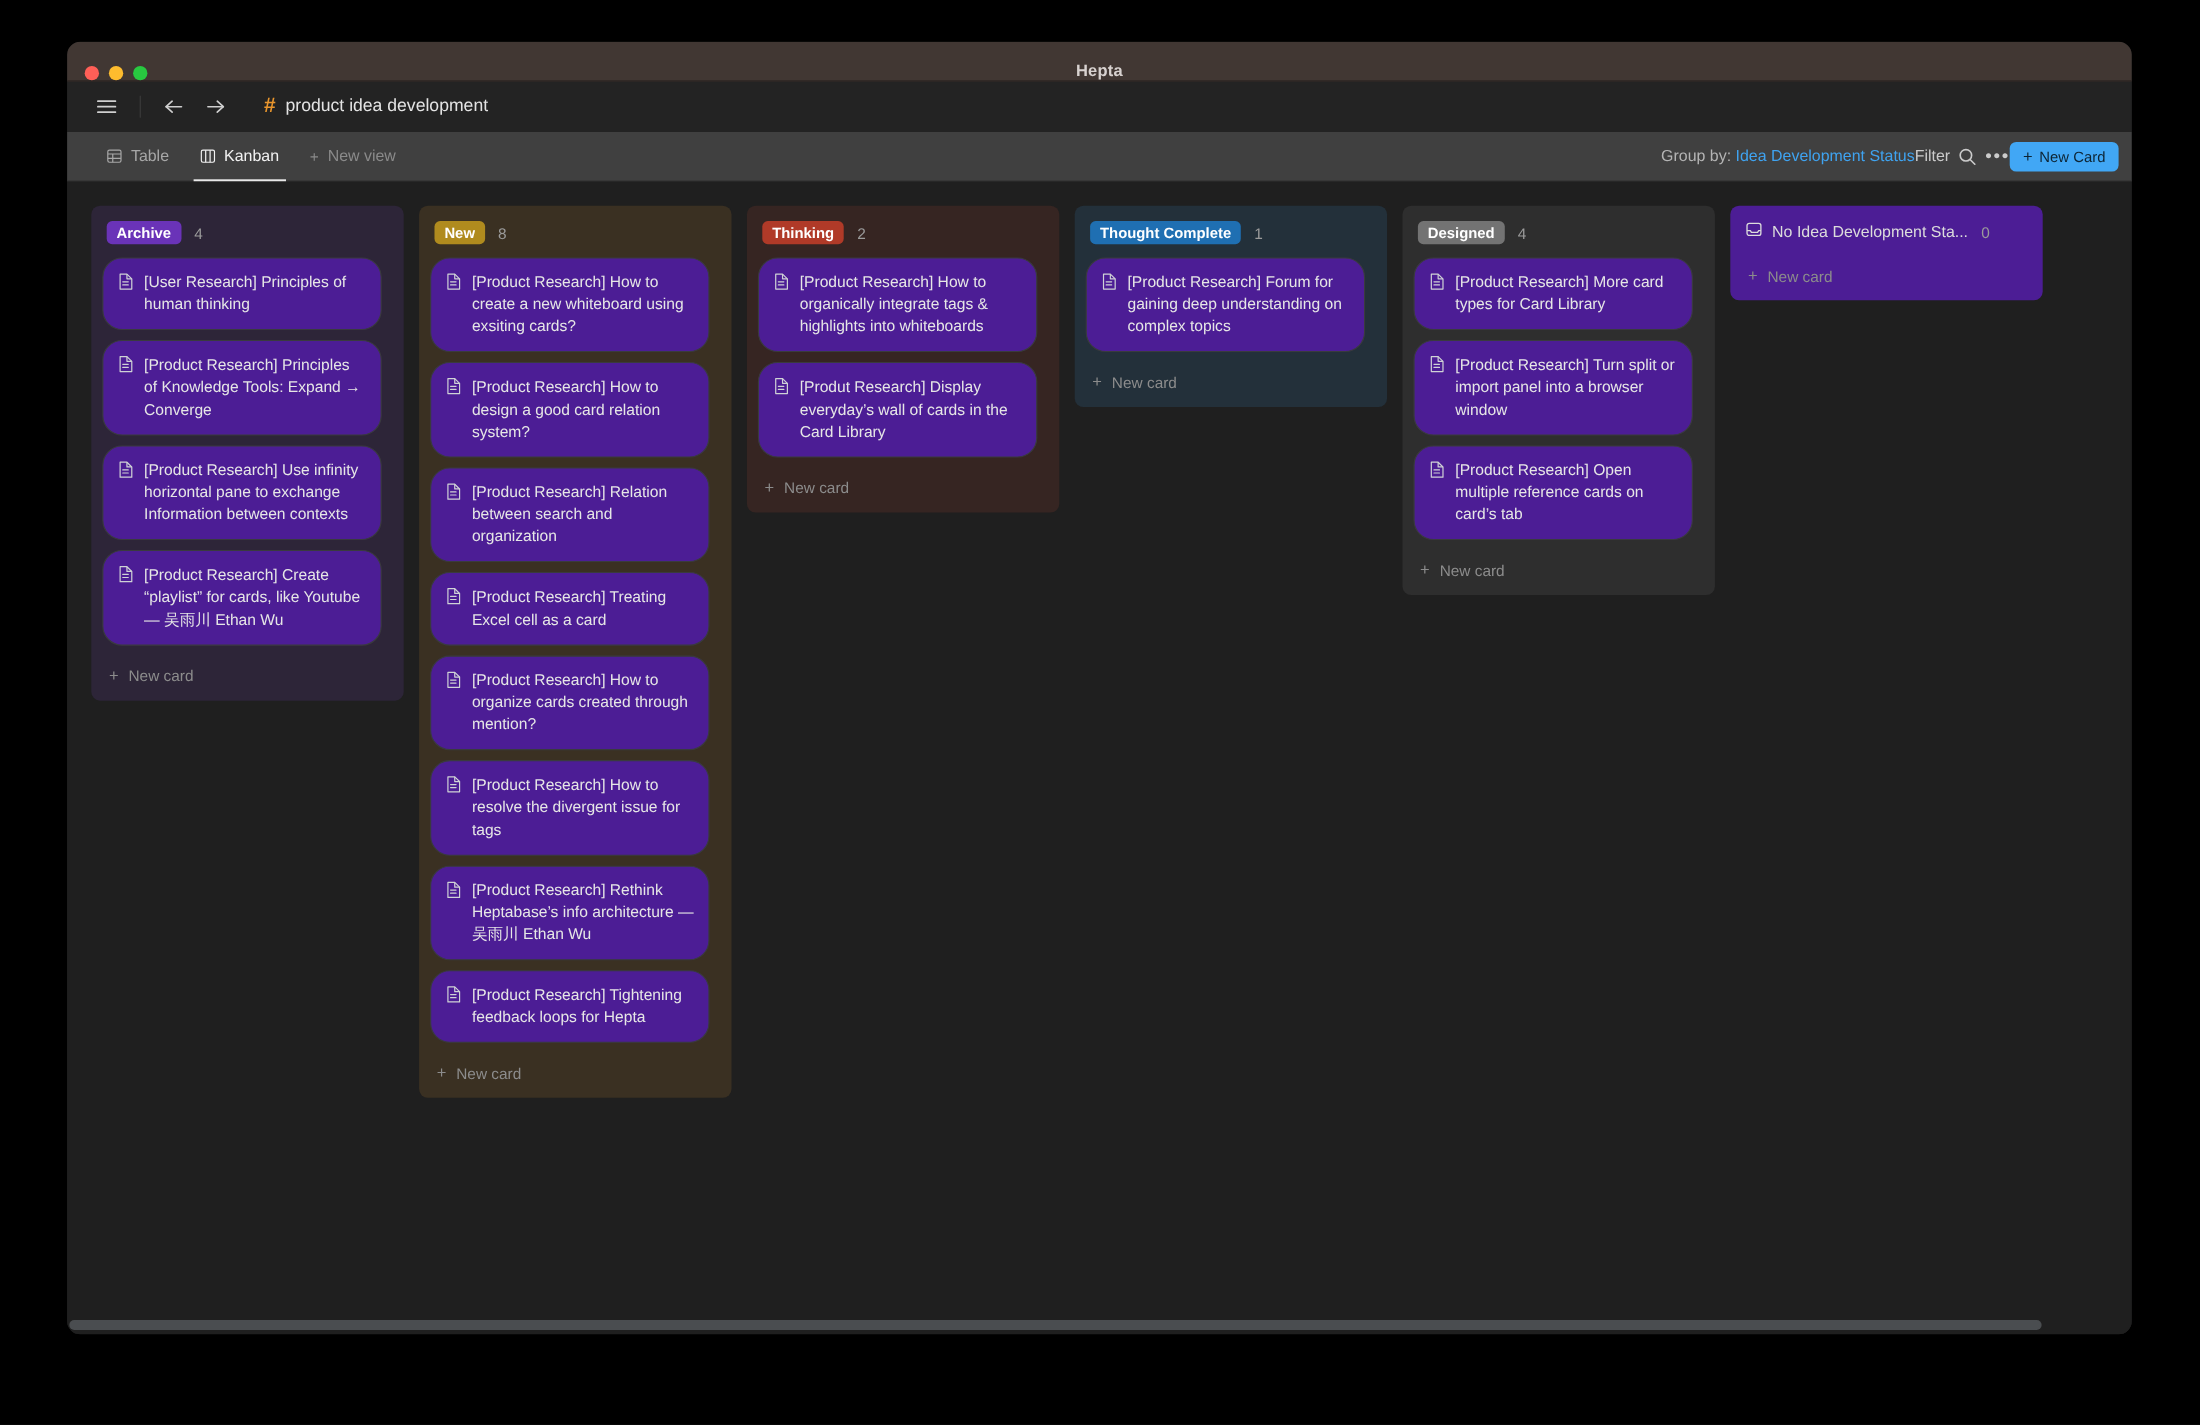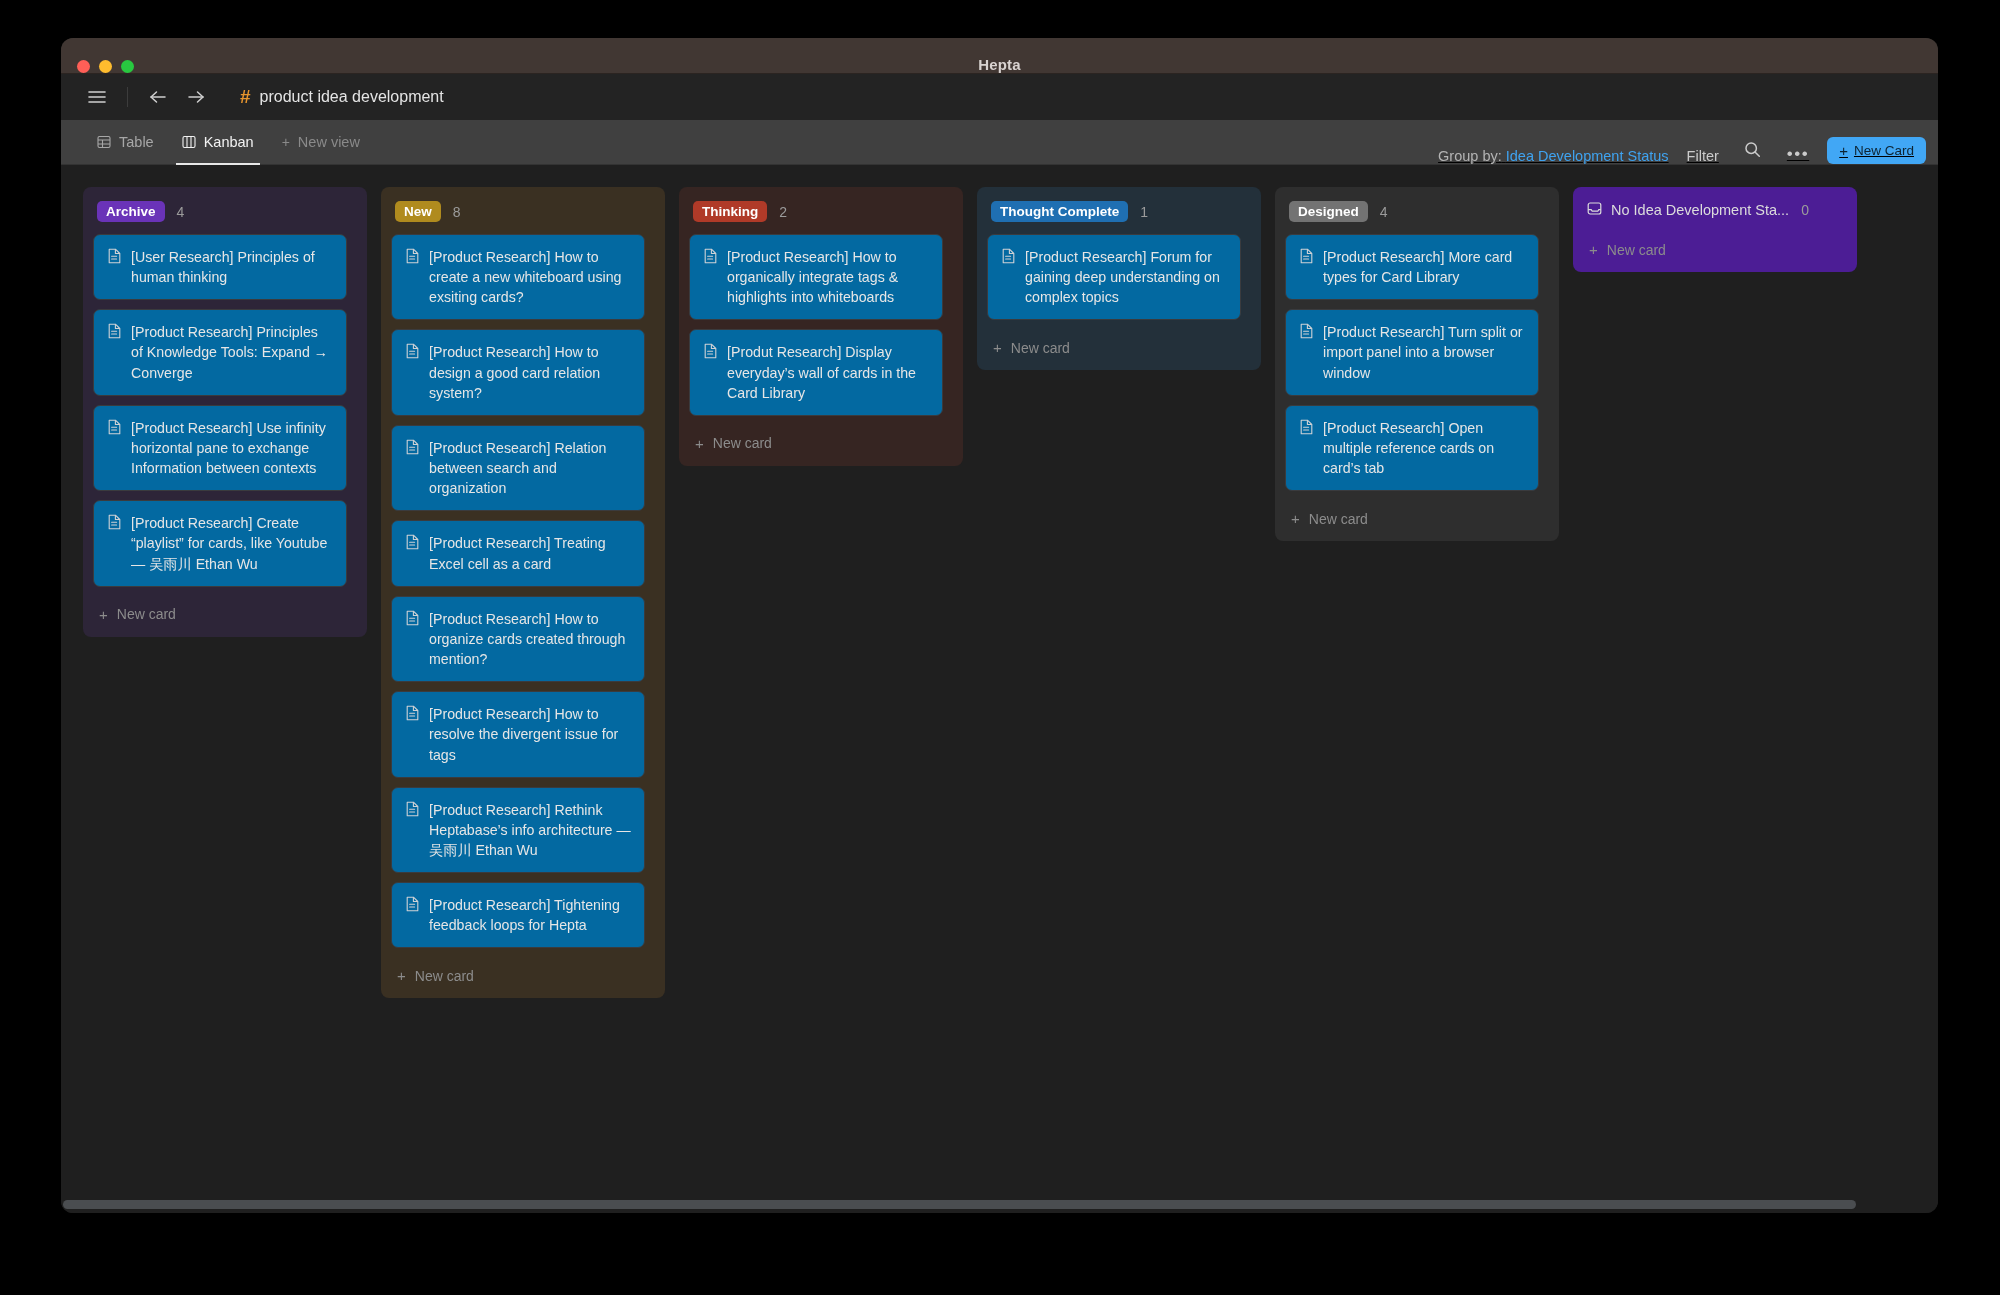--- a/index.html
+++ b/index.html
@@ -74,21 +74,21 @@
     position: relative; cursor: default;
   }
   .tab.active { color: #f2f2f2; }
   .tab.active::after {
     content: ""; position: absolute; left: 6px; right: 6px; bottom: -1px;
     height: 2px; background: #e8e8e8;
   }
   .tab .gl { font-size: 14px; display: inline-flex; }
   .newview { color: #8a8a8a; }
   .tb-right {
-    margin-left: auto; display: flex; align-items: flex-end; gap: 18px; text-decoration: underline;
+    margin-left: auto; display: flex; align-items: center; 
   }
   .groupby { font-size: 14.5px; color: #b4b4b4; }
   .groupby b { color: #3fa3f0; font-weight: normal; }
   .filter { font-size: 14.5px; color: #cbcbcb; cursor: default; }
   .dots { color: #cbcbcb; font-size: 17px; letter-spacing: 1.5px; cursor: default; }
   .newcard-btn {
     background: #41a7f5; color: #0d2433;
     border-radius: 6px; height: 27px;
     display: flex; align-items: center; gap: 6px;
     padding: 0 12px; font-size: 13.5px; cursor: default;
@@ -119,23 +119,23 @@
     font-size: 13.5px; font-weight: bold;
     padding: 3px 9px; border-radius: 5px;
     color: #ffffff; white-space: nowrap;
   }
   .col-count { font-size: 14px; color: #9b9b9b; }
   .plain-head {
     display: flex; align-items: center; gap: 9px;
     font-size: 14.5px; color: #dcdcdc;
   }
   .card {
-    background: #0369a1;
+    background: #4c1d95;
     border: 1px solid #3a3b3e;
-    border-radius: 7px;
+    border-radius: 18px;
     padding: 12px 13px;
     margin-bottom: 9px;
     display: flex; gap: 9px;
     cursor: default;
   }
   .card-ico { flex: 0 0 auto; margin-top: 1px; }
   .card-title {
     font-size: 14.2px; line-height: 1.42; color: #e6e6e6;
     word-break: break-word;
   }

